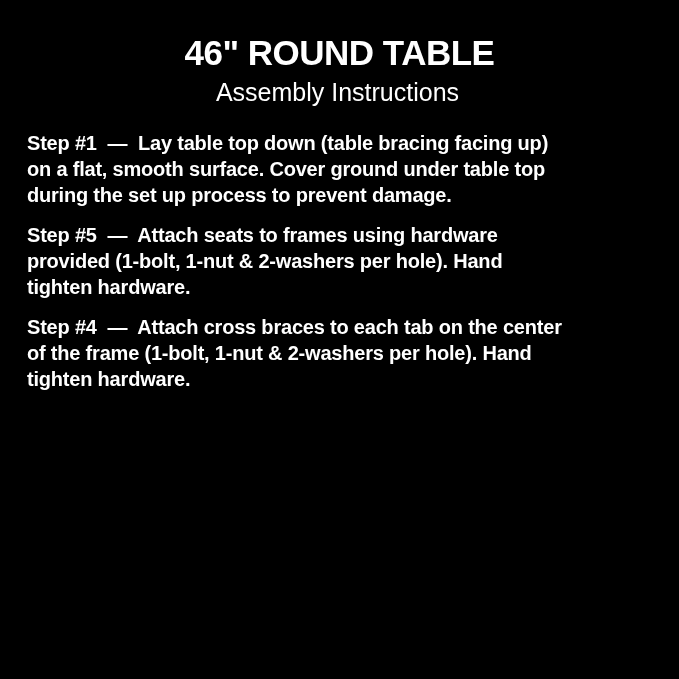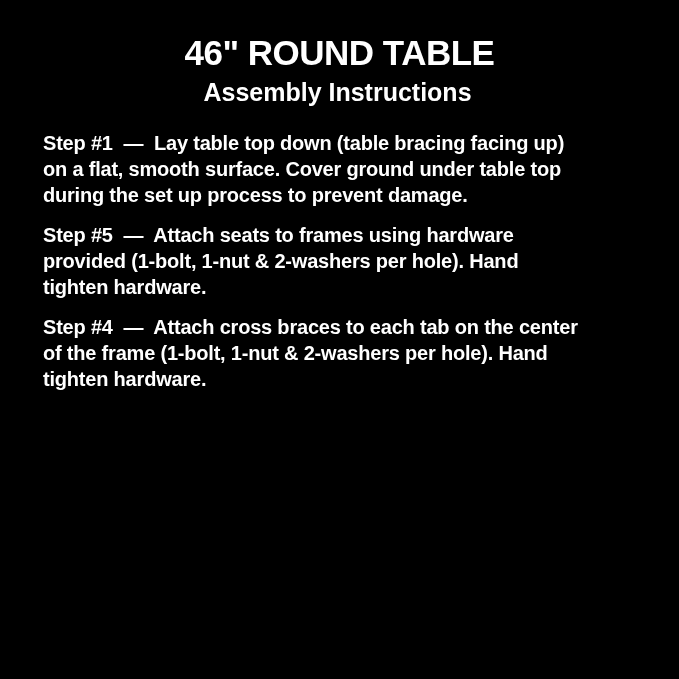--- a/index.html
+++ b/index.html
@@ -25,26 +25,26 @@
     font-size: 35px;
     line-height: 40px;
     font-weight: bold;
     letter-spacing: -0.5px;
     color: #ffffff;
   }
   .subtitle {
     margin: 5px 4px 0 0;
     font-size: 25px;
     line-height: 29px;
-    font-weight: bold;
+    font-weight: normal;
     color: #ffffff;
   }
   .steps {
     margin-top: 23px;
-    padding: 0 26px 0 43px;
+    padding: 0 26px 0 27px;
   }
   .step {
     margin: 0 0 14px 0;
     font-size: 20px;
     line-height: 26px;
     font-weight: bold;
     letter-spacing: -0.2px;
     color: #ffffff;
     white-space: pre-wrap;
   }

